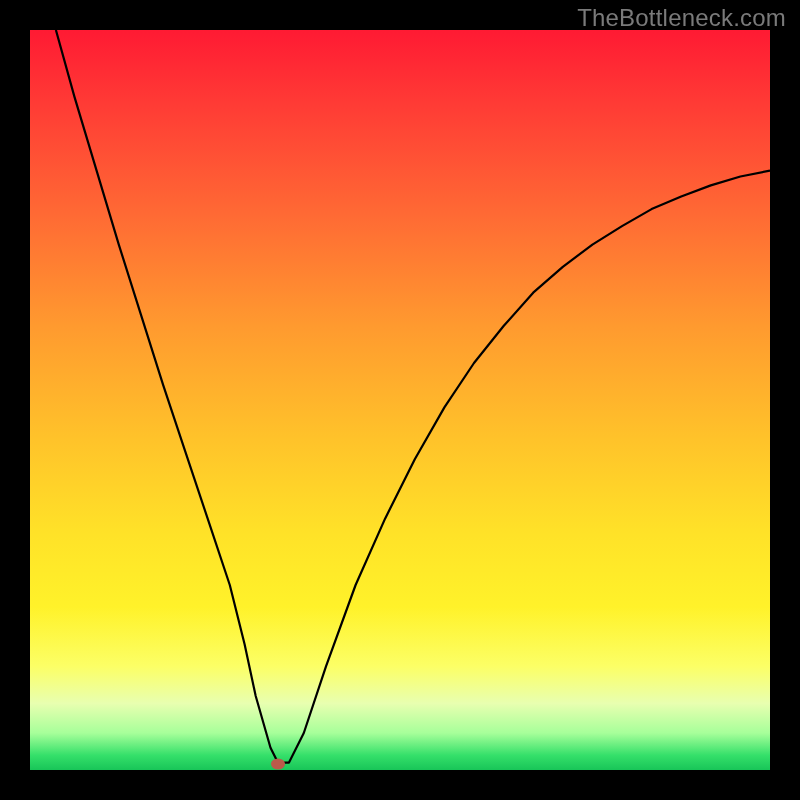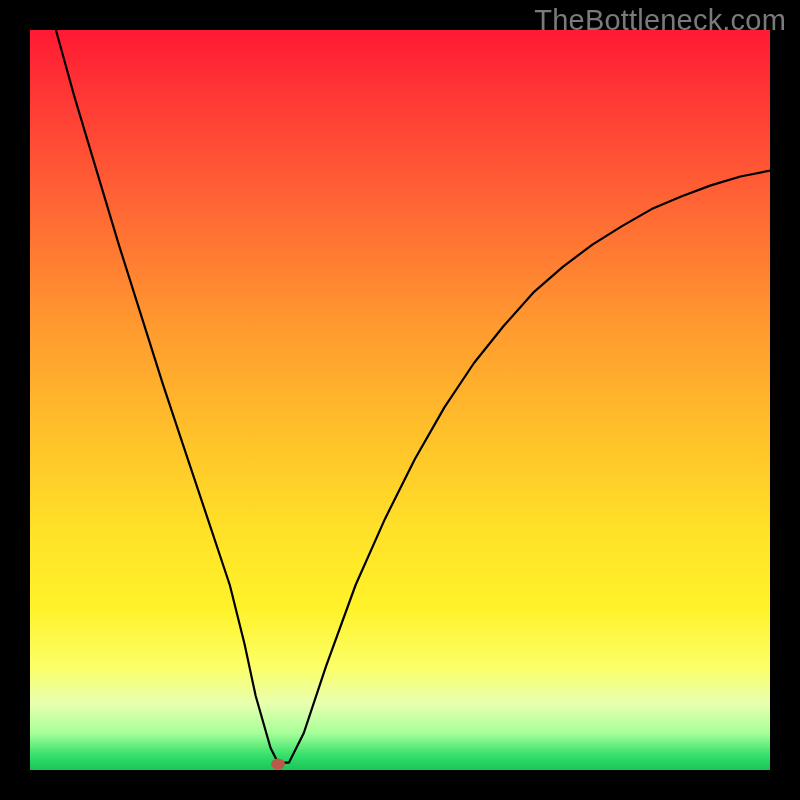--- a/index.html
+++ b/index.html
@@ -15,21 +15,21 @@
     position: relative;
     width: 800px;
     height: 800px;
     background: #000;
   }
   .watermark {
     position: absolute;
     top: 4px;
     right: 14px;
     color: #7a7a7a;
-    font-size: 29px;
+    font-size: 24px;
     font-weight: 500;
     letter-spacing: 0.2px;
     user-select: none;
   }
   .plot {
     position: absolute;
     left: 30px;
     top: 30px;
     width: 740px;
     height: 740px;

